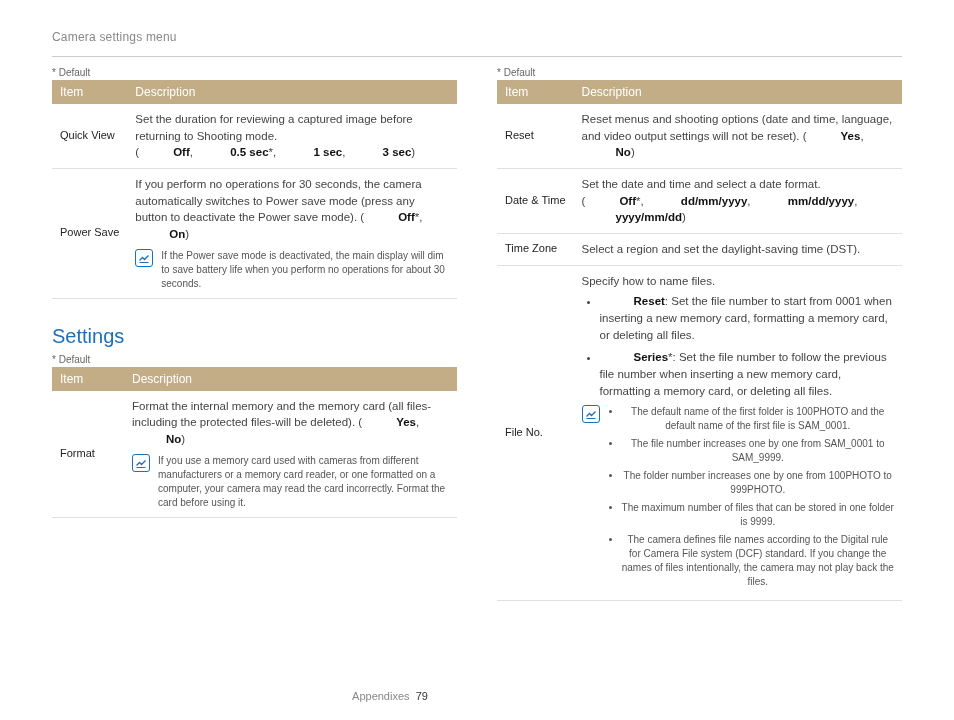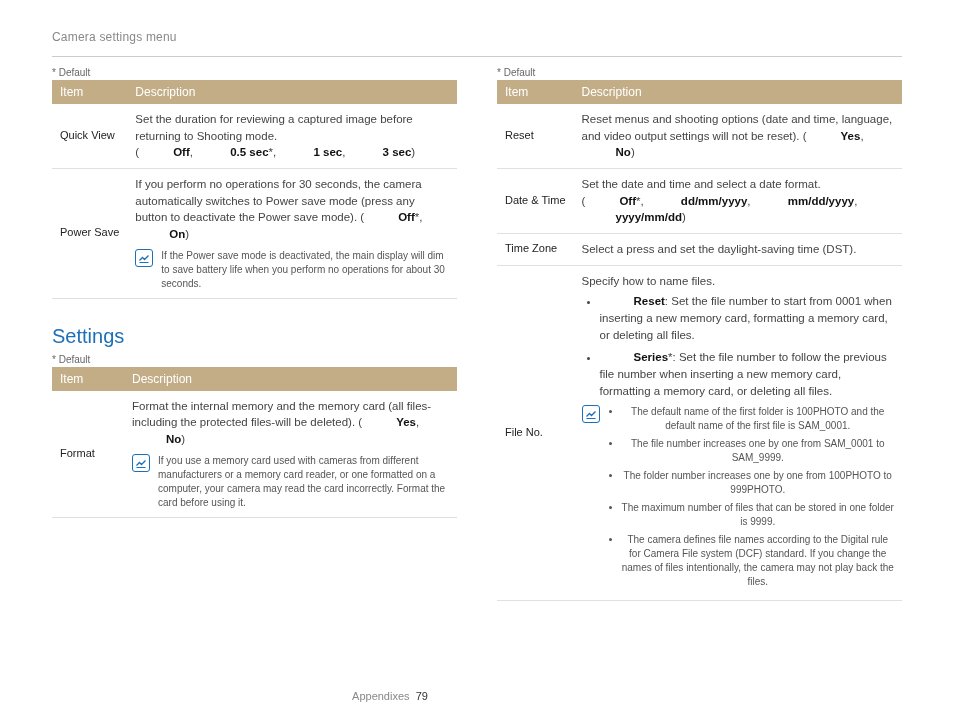--- a/index.html
+++ b/index.html
@@ -205,21 +205,21 @@
         </tr>
         <tr>
           <td class="item">Date &amp; Time</td>
           <td>
             <span>Set the date and time and select a date format.</span><br>
             <span>(</span><span class="b">Off</span><span>*</span><span>, </span><span class="b">dd/mm/yyyy</span><span>, </span><span class="b">mm/dd/yyyy</span><span>, </span><span class="b">yyyy/mm/dd</span><span>)</span>
           </td>
         </tr>
         <tr>
           <td class="item">Time Zone</td>
-          <td>Select a press and set the daylight-saving time (DST).</td>
+          <td>Select a region and set the daylight-saving time (DST).</td>
         </tr>
         <tr>
           <td class="item">File No.</td>
           <td>
             <span>Specify how to name files.</span>
             <ul class="pts">
               <li><span class="b">Reset</span><span>: Set the file number to start from 0001 when inserting a new memory card, formatting a memory card, or deleting all files.</span></li>
               <li><span class="b">Series</span><span>*</span><span>: Set the file number to follow the previous file number when inserting a new memory card, formatting a memory card, or deleting all files.</span></li>
             </ul>
             <div class="note-row">

